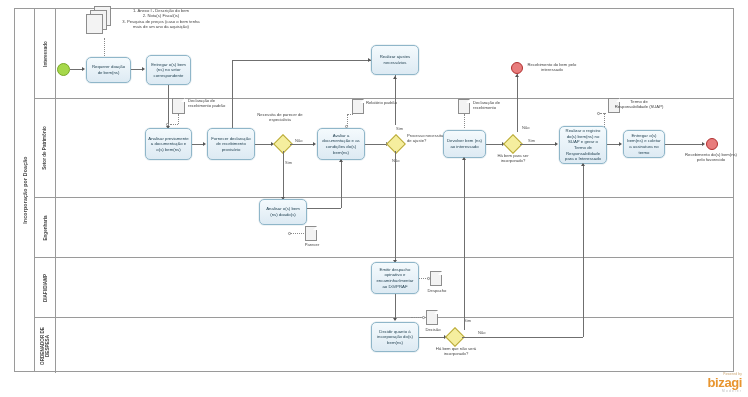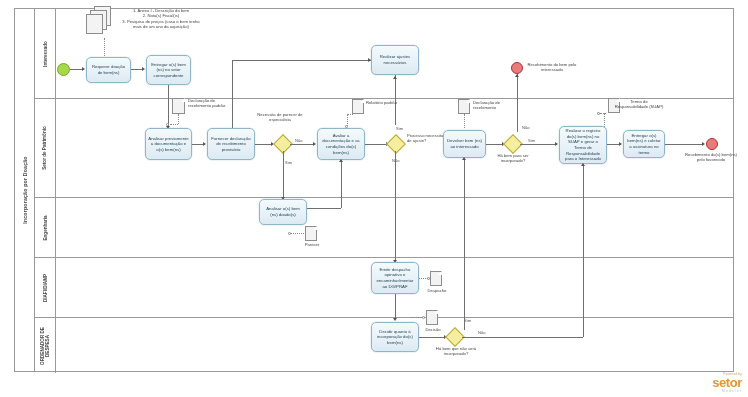--- a/index.html
+++ b/index.html
@@ -268,17 +268,17 @@
 
   <div class="v" style="left:464px;top:158px;height:172px;"></div>
   <div class="ar ar-u" style="left:462px;top:157px;"></div>
 
   <div class="h" style="left:462px;top:337px;width:121px;"></div>
   <div class="v" style="left:583px;top:164px;height:173px;"></div>
   <div class="ar ar-u" style="left:581px;top:163px;"></div>
 
   <div id="logo">
     <div class="pw">Powered by</div>
-    <div class="bz">setor</div>
+    <div class="bz">bizagi</div>
     <div class="md">Modeler</div>
   </div>
 
 </div>
 
 </body></html>

